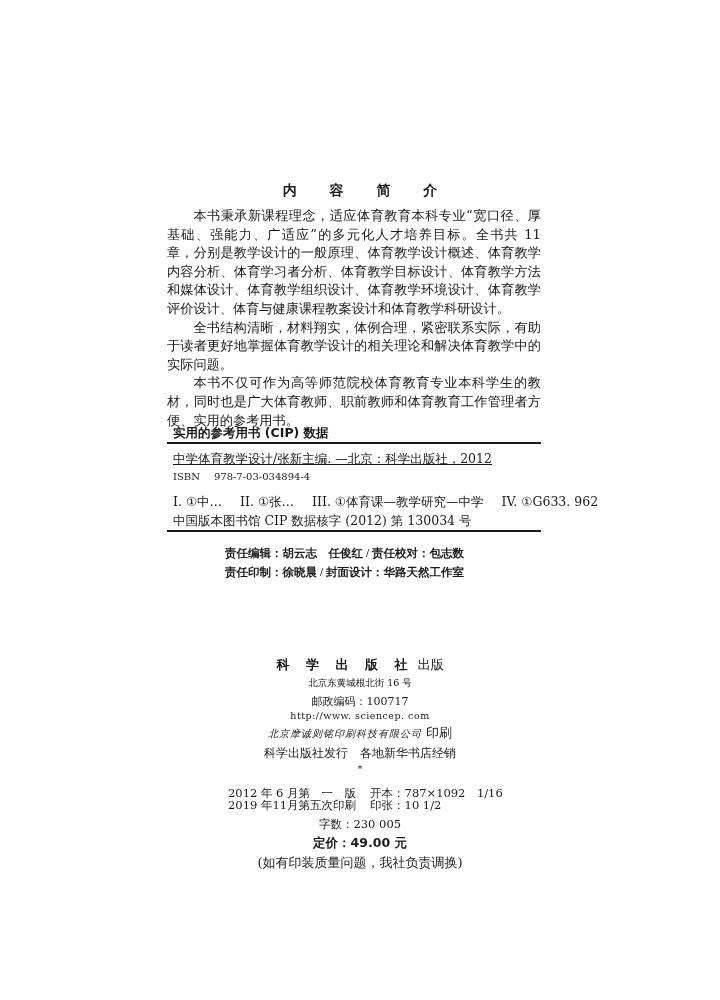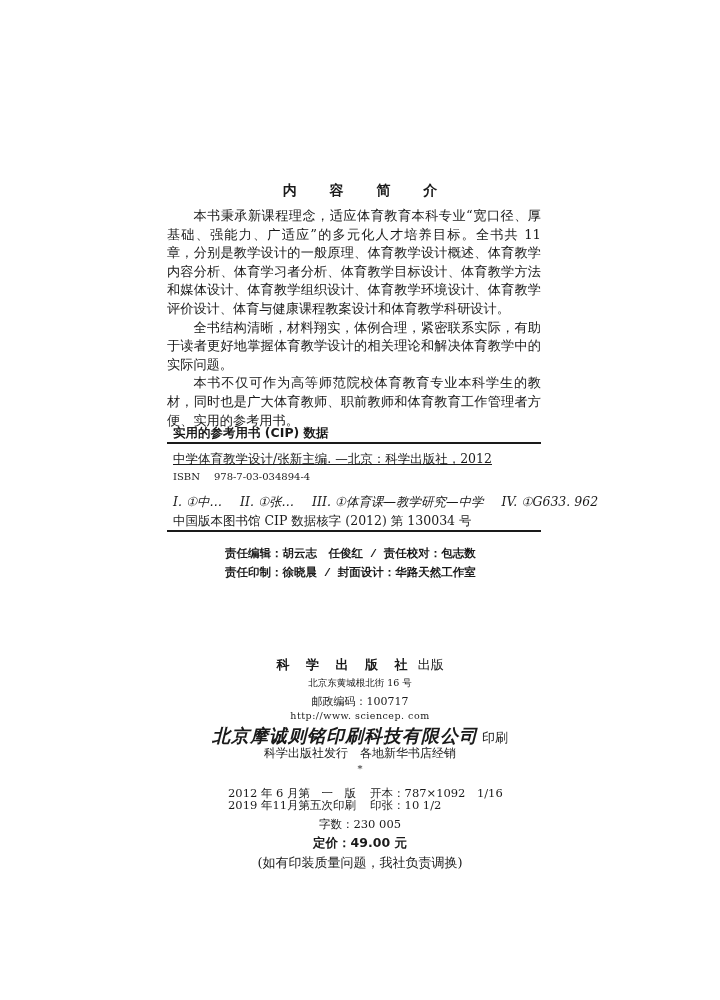--- a/index.html
+++ b/index.html
@@ -27,40 +27,40 @@
     font-size: 12.5px;
   }
   .cip-heading {
     font-family: "DejaVu Sans", sans-serif; font-weight: bold; font-size: 12.5px;
     padding-left: 6px; height: 18px; line-height: 18px;
   }
   .rule { height: 0; border-top: 2px solid #1a1a1a; }
   .cip-line { padding-left: 6px; white-space: nowrap; }
   .cip-line.l1 { margin-top: 6px; height: 18px; line-height: 18px; text-decoration: underline; }
   .cip-line.l2 { margin-top: 0; height: 18px; line-height: 18px; font-size: 10px; }
-  .cip-line.l3 { margin-top: 7px; height: 18px; line-height: 18px; font-style: italic; }
+  .cip-line.l3 { margin-top: 7px; height: 18px; line-height: 18px; }
   .cip-line.l4 { height: 19px; line-height: 19px; }
   .cip-line .gap { display: inline-block; width: 14px; }
 
   .credits {
     position: absolute; left: 225px; top: 544px; width: 320px;
-    font-family: Liberation Mono, monospace; font-weight: bold;
+    font-family: Liberation Serif, serif; font-weight: bold;
     font-size: 11.5px; line-height: 19px; white-space: nowrap;
   }
 
   .imprint {
     position: absolute; left: 0; width: 720px; text-align: center; white-space: nowrap;
   }
   .pub-name { top: 656px; font-size: 13px; }
   .pub-name .brush { font-weight: bold; letter-spacing: 6px; }
   .addr { top: 677px; font-size: 9.5px; }
   .zip { top: 694px; font-size: 11px; }
   .url { top: 710px; font-size: 9.5px; letter-spacing: 0.5px; text-align: center; }
   .printer { top: 724px; font-size: 13px; }
-  .printer .brush { font-weight: bold; font-style: italic; letter-spacing: 1px; font-size: 18px; }
+  .printer .brush { font-weight: normal; font-style: italic; letter-spacing: 1px; font-size: 10px; }
   .dist { top: 745px; font-size: 12px; }
   .star { top: 763px; font-size: 10px; }
   .edition { top: 778px; font-size: 11.5px; }
   .printing { top: 798px; font-size: 11.5px; }
   .words { top: 817px; font-size: 11.5px; }
   .price { top: 835px; font-size: 12.5px; font-weight: bold; font-family: "DejaVu Sans", sans-serif; }
   .notice { top: 854px; font-size: 13px; }
 
   .edition .sp, .printing .sp { display: inline-block; width: 14px; }
   .left-block {

